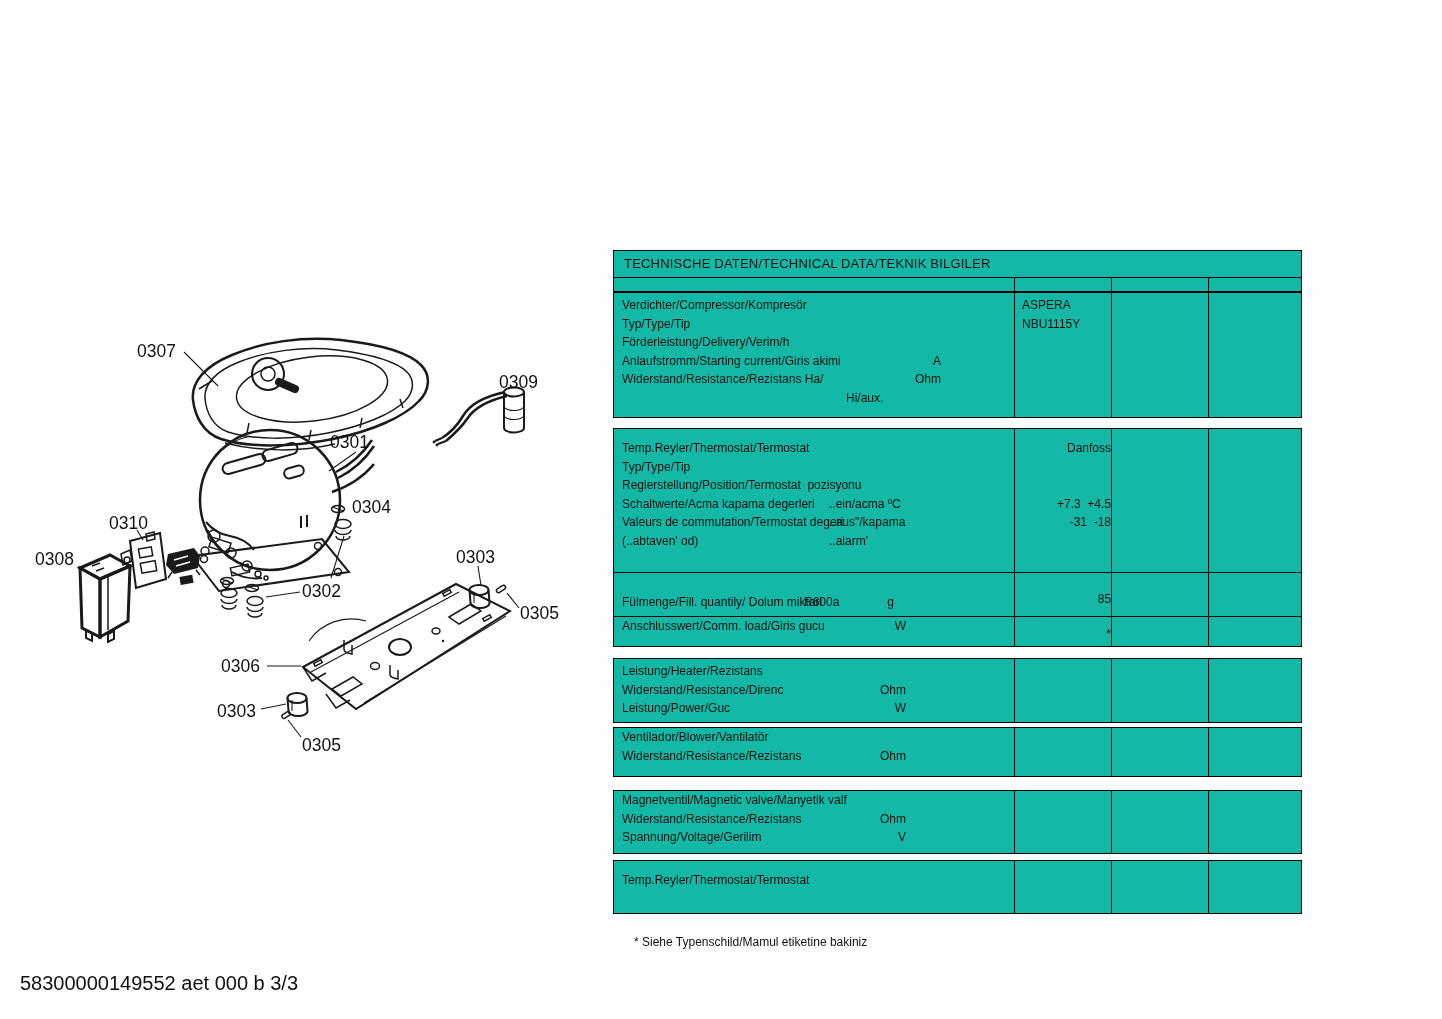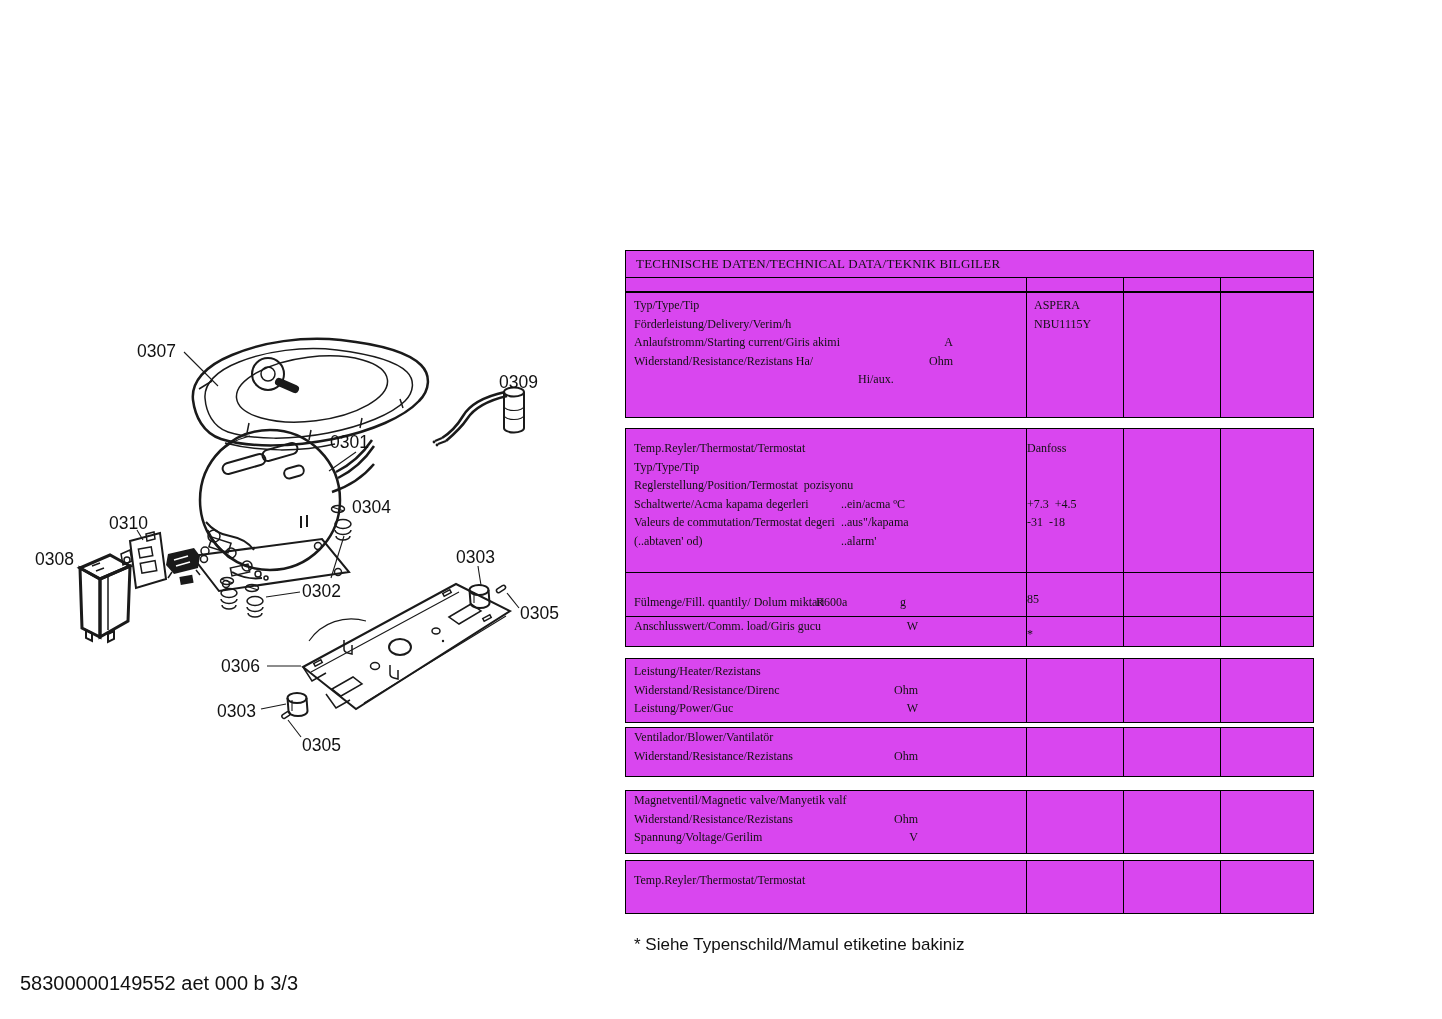--- a/index.html
+++ b/index.html
@@ -2,33 +2,33 @@
 <html><head>
 <meta charset="utf-8">
 <style>
   html,body{margin:0;padding:0;background:#fff;}
   body{width:1442px;height:1019px;position:relative;overflow:hidden;
        font-family:"Liberation Sans",sans-serif;color:#111;}
   .page{position:absolute;inset:0;background:#ffffff;}
 
   
   .tdt{position:absolute;left:613px;top:250px;width:690px;height:700px;}
-  .tblock{position:absolute;left:12px;width:687px;border:1.5px solid #000;
-          font-size:12px;line-height:18.5px;box-sizing:content-box;background:#d946ef;font-family:Liberation Serif, serif;}
+  .tblock{position:absolute;left:0;width:687px;border:1.5px solid #000;
+          font-size:12px;line-height:18.5px;box-sizing:content-box;background:#14b8a6;}
   .tblock .divv{position:absolute;top:0;bottom:0;width:1px;background:#000;}
   .trow{position:relative;height:18.5px;white-space:pre;}
   .lbl{padding-left:8px;}
   .mid,.unit,.val{position:absolute;top:0;white-space:pre;}
   .m1{left:215px;} .m2{left:232px;} .m3{left:190px;}
   .unit{left:0;text-align:right;display:inline-block;}
   .u1{width:327px;} .u2{width:292px;} .u3{width:280px;}
-  .val{left:401px;width:96px;text-align:left;}
+  .val{left:401px;width:96px;text-align:right;}
   .val.left{left:408px;width:89px;text-align:left;}
   .ttl{position:absolute;left:10px;top:4px;font-size:13px;letter-spacing:.2px;}
-  .footnote{position:absolute;left:21px;top:685px;font-size:17px;}
+  .footnote{position:absolute;left:21px;top:685px;font-size:12px;}
   .footer-code{position:absolute;left:20px;top:972px;font-size:20px;}
 
   
   .diagram{position:absolute;left:0;top:320px;width:620px;height:460px;}
   svg text{font-family:"Liberation Sans",sans-serif;font-size:17.5px;fill:#111;}
   .ln{stroke:#1a1a1a;fill:none;}
   .w1{stroke-width:1.1px;} .w15{stroke-width:1.5px;} .w2{stroke-width:2px;}
   .w25{stroke-width:2.5px;} .w3{stroke-width:3px;}
   .dark{fill:#1a1a1a;stroke:none;}
 </style>
@@ -199,20 +199,21 @@
     <div class="tblock" style="top:27px;height:13px">
       <div class="divv" style="left:400px"></div>
         <div class="divv" style="left:497px"></div>
         <div class="divv" style="left:594px"></div>
     </div>
 
     <div class="tblock" style="top:42px;height:121px;padding-top:3px">
       <div class="divv" style="left:400px"></div>
         <div class="divv" style="left:497px"></div>
         <div class="divv" style="left:594px"></div>
+      <div class="trow"><span class="lbl">Verdichter/Compressor/Kompresör</span></div>
       <div class="trow"><span class="lbl">Typ/Type/Tip</span></div>
       <div class="trow"><span class="lbl">Förderleistung/Delivery/Verim/h</span></div>
       <div class="trow"><span class="lbl">Anlaufstromm/Starting current/Giris akimi</span><span class="unit u1">A</span></div>
       <div class="trow"><span class="lbl">Widerstand/Resistance/Rezistans Ha/</span><span class="unit u1">Ohm</span></div>
       <div class="trow"><span class="mid m2">Hi/aux.</span></div>
       <span class="val left" style="top:3px">ASPERA</span>
       <span class="val left" style="top:21.5px">NBU1115Y</span>
     </div>
 
     <div class="tblock" style="top:178px;height:135px;padding-top:10px">

